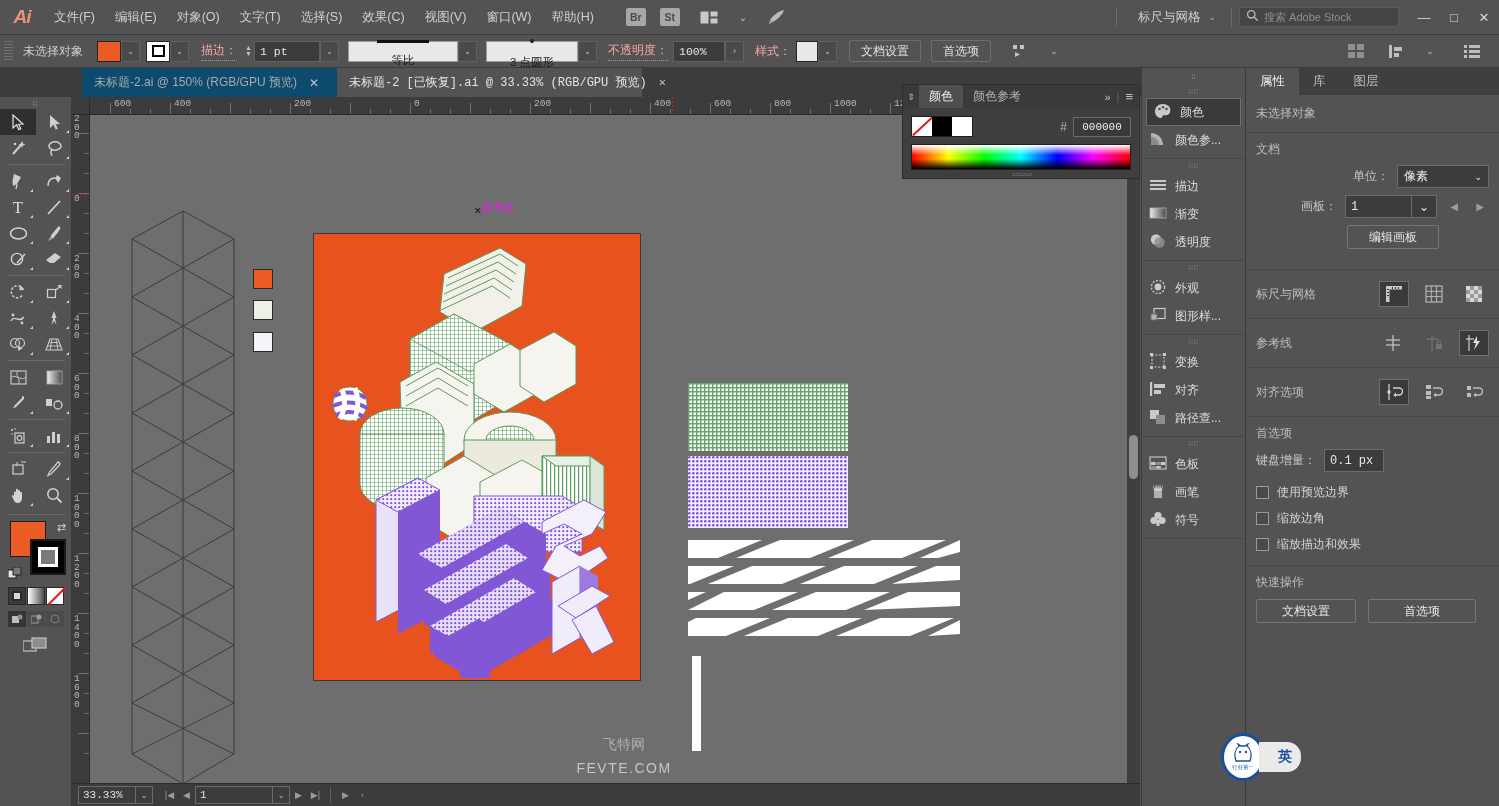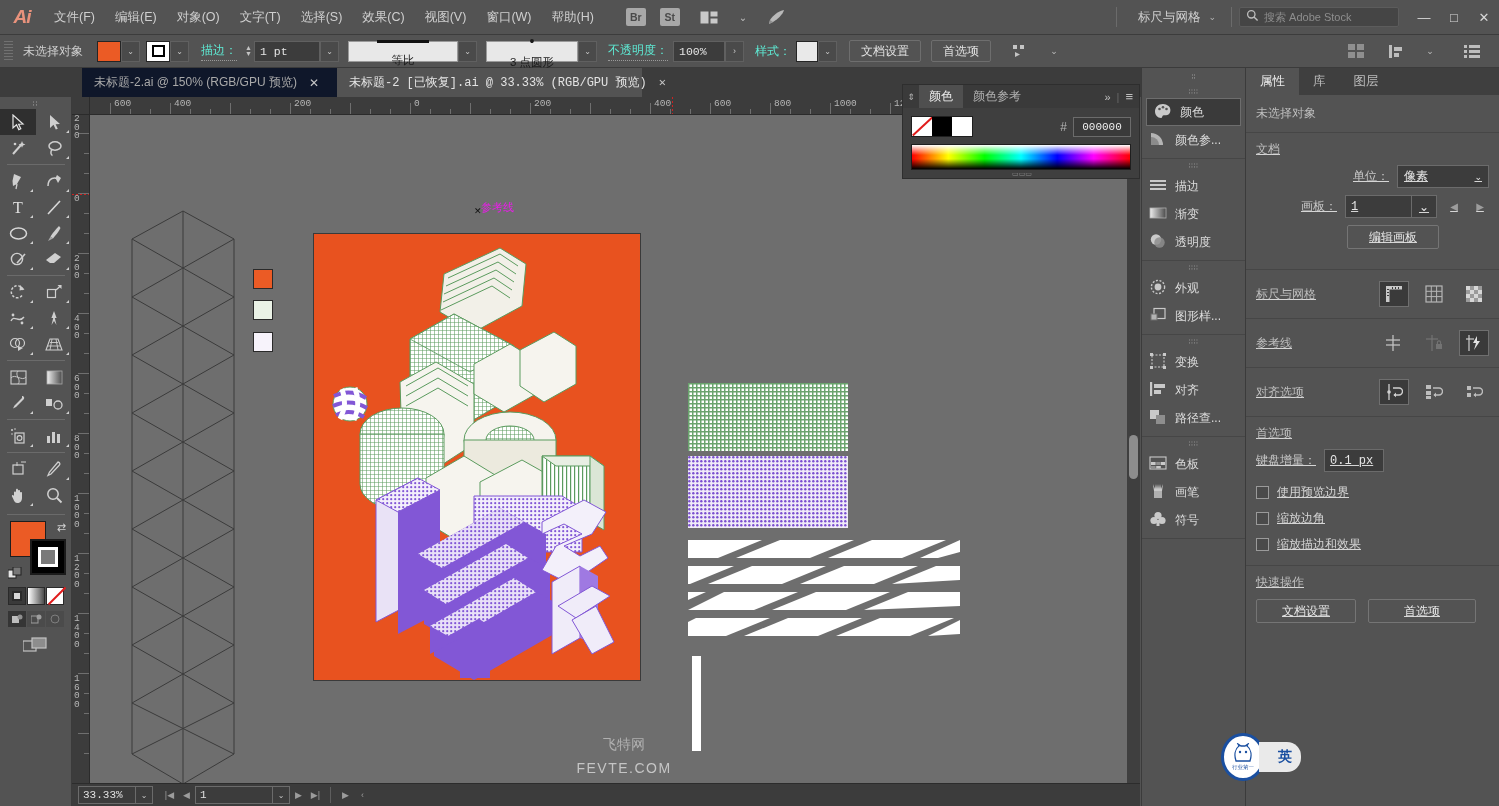--- a/index.html
+++ b/index.html
@@ -26,41 +26,41 @@
   .wbtn{ width:30px; height:35px; display:flex; align-items:center; justify-content:center;
     color:#d8d8d8; font-size:13px; }
 
   
   #controlbar{ position:absolute; left:0; top:35px; width:1499px; height:33px;
     background:#535353; border-bottom:1px solid #3b3b3b; display:flex; align-items:center; }
   .grip{ width:9px; height:20px; margin-left:4px;
     background:repeating-linear-gradient(to bottom,#8a8a8a 0 1px,transparent 1px 3px);
     background-size:2px 100%; background-repeat:repeat-x; opacity:.55;}
   #cb-status{ padding:0 14px 0 10px; color:#cfcfcf; font-size:12px; white-space:nowrap;}
-  .cb-label{ color:#5eead4; font-size:12px; white-space:nowrap; }
+  .cb-label{ color:#fca5a5; font-size:12px; white-space:nowrap; }
   .dotted{ border-bottom:1px dotted #9a9a9a; padding-bottom:1px; }
   .swatch-box{ width:24px;height:21px;border:1px solid #252525; }
   .mini-caret{ width:19px;height:21px;background:#4a4a4a;border:1px solid #606060;
     display:flex;align-items:center;justify-content:center;color:#c9c9c9;font-size:8px;}
   .field{ height:21px; background:#3c3c3c; border:1px solid #606060; color:#e4e4e4;
     display:flex; align-items:center; padding:0 5px; font-size:11.5px;
     font-family:"Liberation Mono","DejaVu Sans Mono",monospace;}
   .lightfield{ height:21px; background:#e8e8e8; border:1px solid #9a9a9a; color:#1a1a1a;
     display:flex;align-items:center;justify-content:center;gap:6px;font-size:11.5px; padding:0 6px;flex-direction:column;}
   .spinner{ width:11px;height:21px;display:flex;flex-direction:column;align-items:center;
     justify-content:center;color:#c4c4c4;font-size:7px;line-height:6px;}
   .cb-btn{ height:22px; padding:0 11px; border:1px solid #6e6e6e; border-radius:2px;
     color:#e2e2e2; font-size:12px; display:flex; align-items:center; background:#535353;}
   .sep{ width:1px; height:20px; background:#6b6b6b; margin:0 7px; }
 
   
   #tabbar{ position:absolute; left:0; top:68px; width:1499px; height:29px; background:#3c3c3c; }
   .doctab{ position:absolute; top:0; height:29px; display:flex; align-items:center;
     padding:0 10px 0 12px; font-size:12px; gap:12px; white-space:nowrap; }
-  .doctab.inactive{ background:#0f172a; color:#a9a9a9; }
+  .doctab.inactive{ background:#0c4a6e; color:#a9a9a9; }
   .doctab.active{ background:#535353; color:#e3e3e3;font-family:Liberation Mono, monospace; }
   .tabx{ color:#c6c6c6; font-size:12px; }
 
   
   #toolbar{ position:absolute; left:0; top:97px; width:72px; height:709px; background:#535353;
     border-right:1px solid #3b3b3b; }
   #tb-grip{ height:12px; display:flex; align-items:center; justify-content:center; color:#8f8f8f;
     font-size:8px; letter-spacing:1px;}
   .tool-grid{ display:flex; flex-wrap:wrap; width:72px; }
   .tool{ width:36px; height:26px; position:relative; display:flex; align-items:center;
@@ -165,21 +165,21 @@
   .dock-div{ height:1px; background:#464646; margin:4px 0 0; }
 
   
   #props{ position:absolute; left:1245px; top:68px; width:254px; height:738px; background:#535353;
     border-left:1px solid #3b3b3b;}
   #prop-tabs{ display:flex; height:27px; background:#3f3f3f; }
   .ptab{ padding:0 14px; height:27px; line-height:27px; font-size:12.5px; color:#bdbdbd;}
   .ptab.active{ background:#535353; color:#ececec; }
   #prop-sel{ padding:10px 10px; color:#bdbdbd; font-size:12px;
     border-bottom:1px solid #464646;}
-  .psec{ border-bottom:1px solid #464646; padding:8px 10px 10px;text-decoration:underline; }
+  .psec{ border-bottom:1px solid #464646; padding:8px 10px 10px; }
   .psec-title{ color:#bdbdbd; font-size:12px; margin-bottom:7px; }
   .prow{ display:flex; align-items:center; justify-content:flex-end; gap:8px; margin-bottom:7px;}
   .plab{ color:#c8c8c8; font-size:12px; }
   .pselect{ width:92px; height:23px; background:#3c3c3c; border:1px solid #6b6b6b;
     display:flex; align-items:center; justify-content:space-between; padding:0 6px;
     color:#e6e6e6; font-size:12px; }
   .pinput{ width:67px; height:23px; background:#3c3c3c; border:1px solid #6b6b6b;
     color:#e6e6e6; font-size:12px; display:flex; align-items:center; padding-left:5px;
     font-family:"Liberation Mono","DejaVu Sans Mono",monospace;}
   .pbtn{ height:24px; padding:0 16px; border:1px solid #757575; color:#e8e8e8; font-size:12px;

